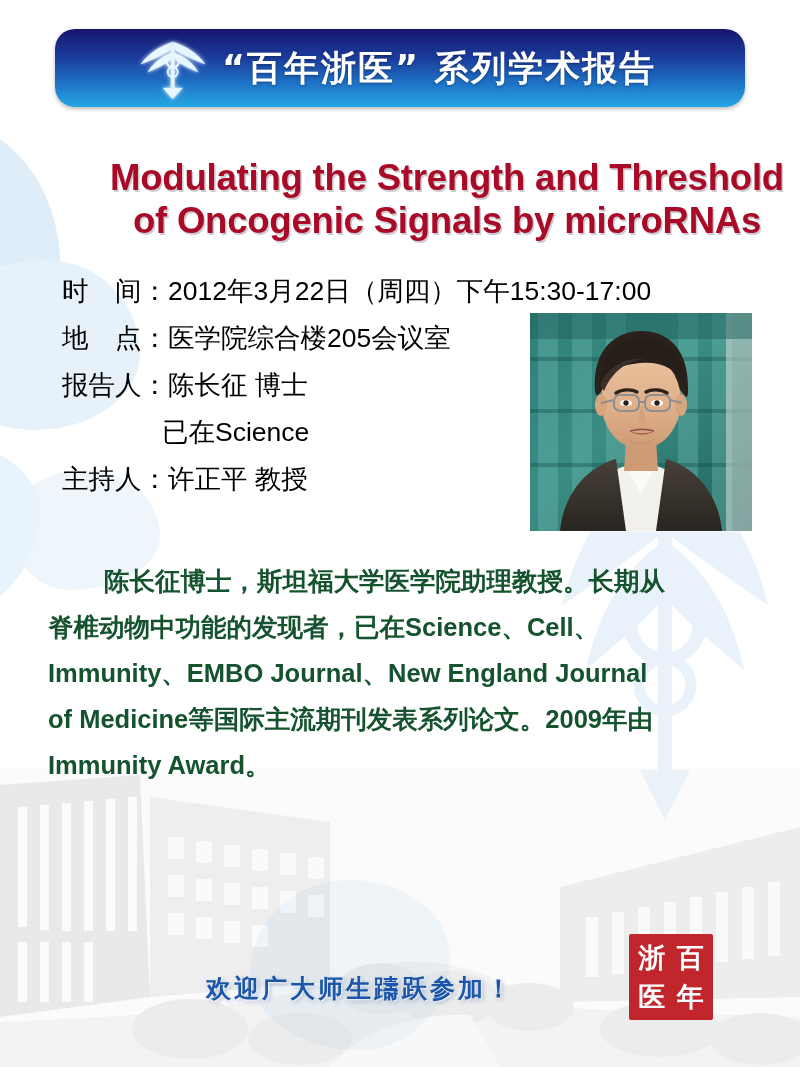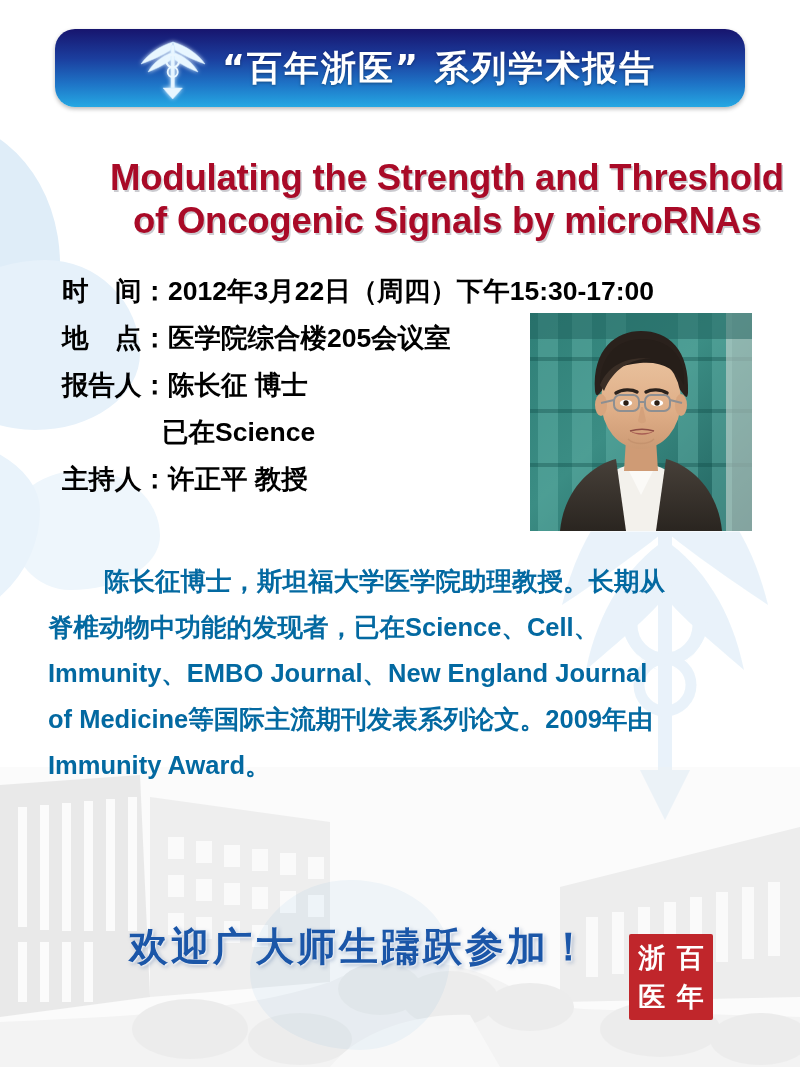--- a/index.html
+++ b/index.html
@@ -77,50 +77,50 @@
     line-height:43px;
     letter-spacing:-0.2px;
     text-shadow:1.5px 1.5px 0 rgba(140,140,150,.45);
     padding-left:47px;
   }
   #title .tl{display:block;}
 
   
   #info{
     position:absolute;left:62px;top:268px;width:520px;
-    font-size:26.5px;font-weight:bold;color:#000000;
+    font-size:26.5px;font-weight:normal;color:#000000;
     line-height:47px;
   }
   #info .row{white-space:nowrap;}
   #info .indent{padding-left:100px;}
   #info .lbl{letter-spacing:0px;}
 
   
   #portrait{
     position:absolute;left:530px;top:313px;width:222px;height:218px;
     background:#0d2b2c;
     overflow:hidden;
     box-shadow:0 0 0 1px rgba(255,255,255,.6);
   }
   #portrait svg{display:block;}
 
   
   #bio{
     position:absolute;left:48px;top:558px;width:706px;
-    font-size:25.5px;font-weight:bold;color:#0369a1;
+    font-size:25.5px;font-weight:bold;color:#14532d;
     line-height:46px;
   }
   #bio .bl{display:block;white-space:nowrap;}
   #bio .bl.first{text-indent:56px;}
 
   
   #cta{
-    position:absolute;left:0;top:920px;width:720px;text-align:center;
+    position:absolute;left:0;top:972px;width:720px;text-align:center;
     color:#1b56a8;
-    font-size:39px;font-weight:bold;
+    font-size:25px;font-weight:bold;
     letter-spacing:3px;
     text-shadow:1px 1px 2px rgba(255,255,255,.9), 2px 2px 4px rgba(20,60,130,.35);
     font-family:"DejaVu Sans","Liberation Sans",sans-serif;
   }
 
   
   #seal{
     position:absolute;left:629px;top:934px;width:84px;height:86px;
   }
   #seal .seal-box{

